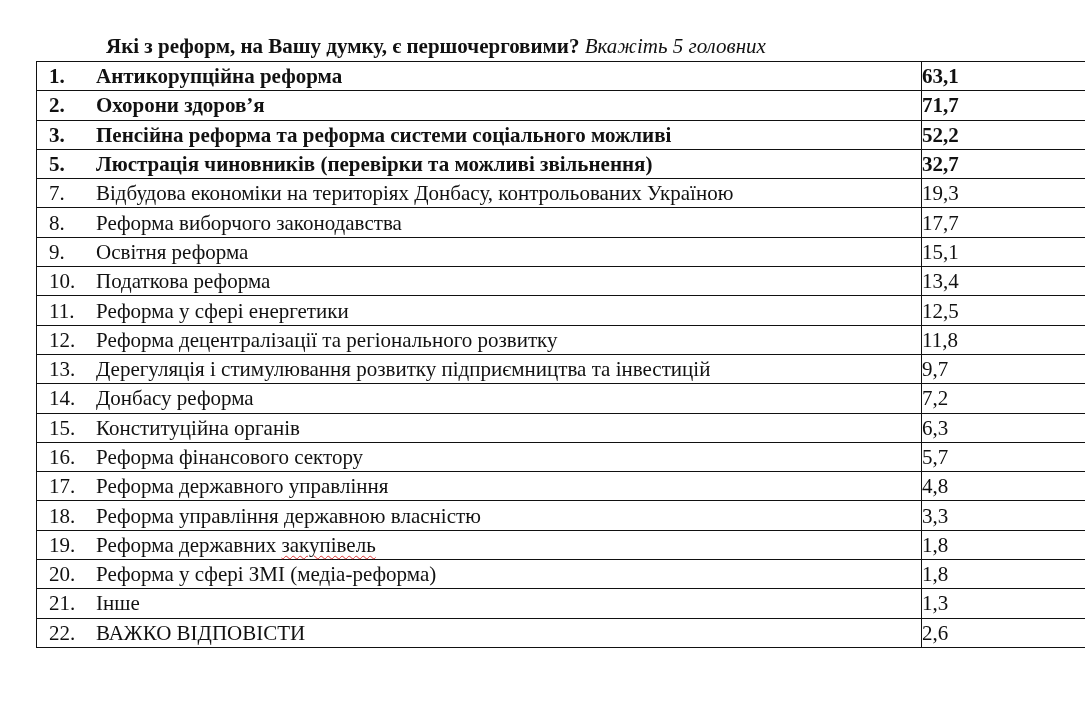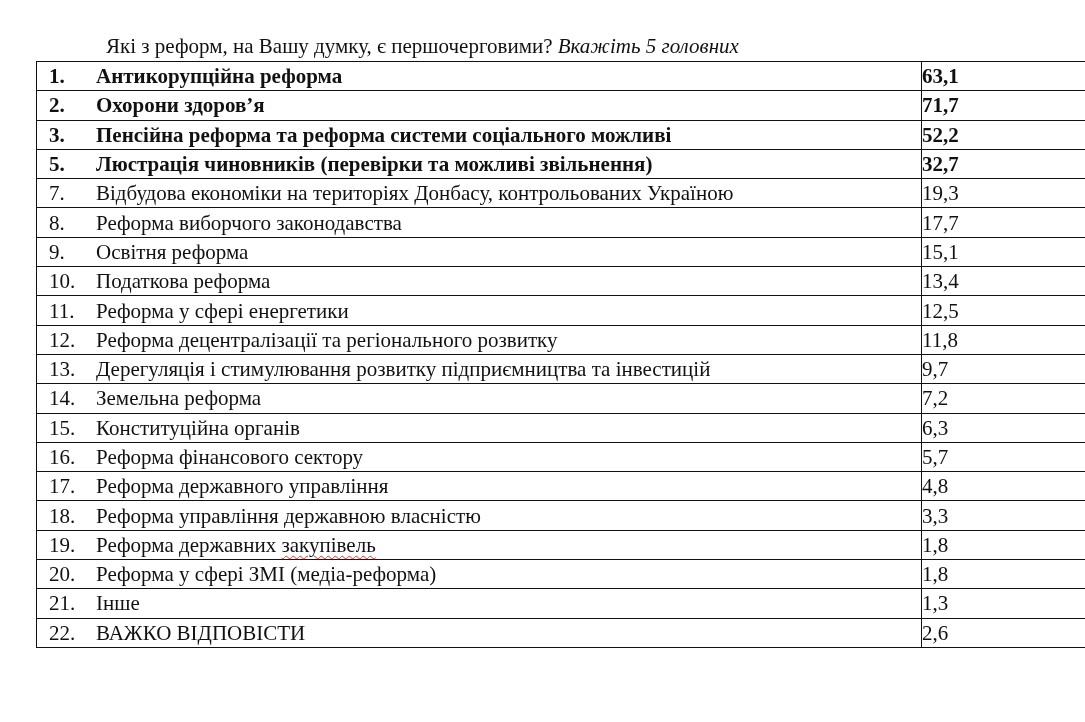--- a/index.html
+++ b/index.html
@@ -1,19 +1,19 @@
 <!DOCTYPE html>
 <html><head>
 <meta charset="utf-8">
 <style>
   html, body { margin: 0; padding: 0; background: #ffffff; }
   body { width: 1085px; height: 722px; position: relative; overflow: hidden;
          font-family: "Liberation Serif", "DejaVu Serif", serif; color: #111; }
   .title { position: absolute; left: 106px; top: 33px; font-size: 21px; white-space: nowrap; line-height: 26px; }
-  .title .q { font-weight: normal; margin-top: 48px; }
+  .title .q { font-weight: bold; margin-top: 48px; }
   .title .hint { font-style: italic; }
   table { position: absolute; left: 36px; top: 61px; width: 1057px; border-collapse: collapse; }
   td { border: 1.5px solid #111; padding: 0; height: 28.3px; font-size: 21px; line-height: 26px; vertical-align: middle; white-space: nowrap; }
   td.label { width: 884px; }
   td.value { text-align: left; width: 170px; }
   tr.bold td { font-weight: bold; }
   .num { display: inline-block; width: 47px; padding-left: 12px; }
   .spell { text-decoration: underline wavy #d33; text-decoration-thickness: 1px; text-underline-offset: 3px; }
 </style>
 </head>
@@ -64,21 +64,21 @@
     </tr>
     <tr>
       <td class="label"><span class="num">12.</span><span>Реформа децентралізації та регіонального розвитку</span></td>
       <td class="value">11,8</td>
     </tr>
     <tr>
       <td class="label"><span class="num">13.</span><span>Дерегуляція і стимулювання розвитку підприємництва та інвестицій</span></td>
       <td class="value">9,7</td>
     </tr>
     <tr>
-      <td class="label"><span class="num">14.</span><span>Земельна реформа</span></td>
+      <td class="label"><span class="num">14.</span><span>Донбасу реформа</span></td>
       <td class="value">7,2</td>
     </tr>
     <tr>
       <td class="label"><span class="num">15.</span><span>Конституційна органів</span></td>
       <td class="value">6,3</td>
     </tr>
     <tr>
       <td class="label"><span class="num">16.</span><span>Реформа фінансового сектору</span></td>
       <td class="value">5,7</td>
     </tr>

